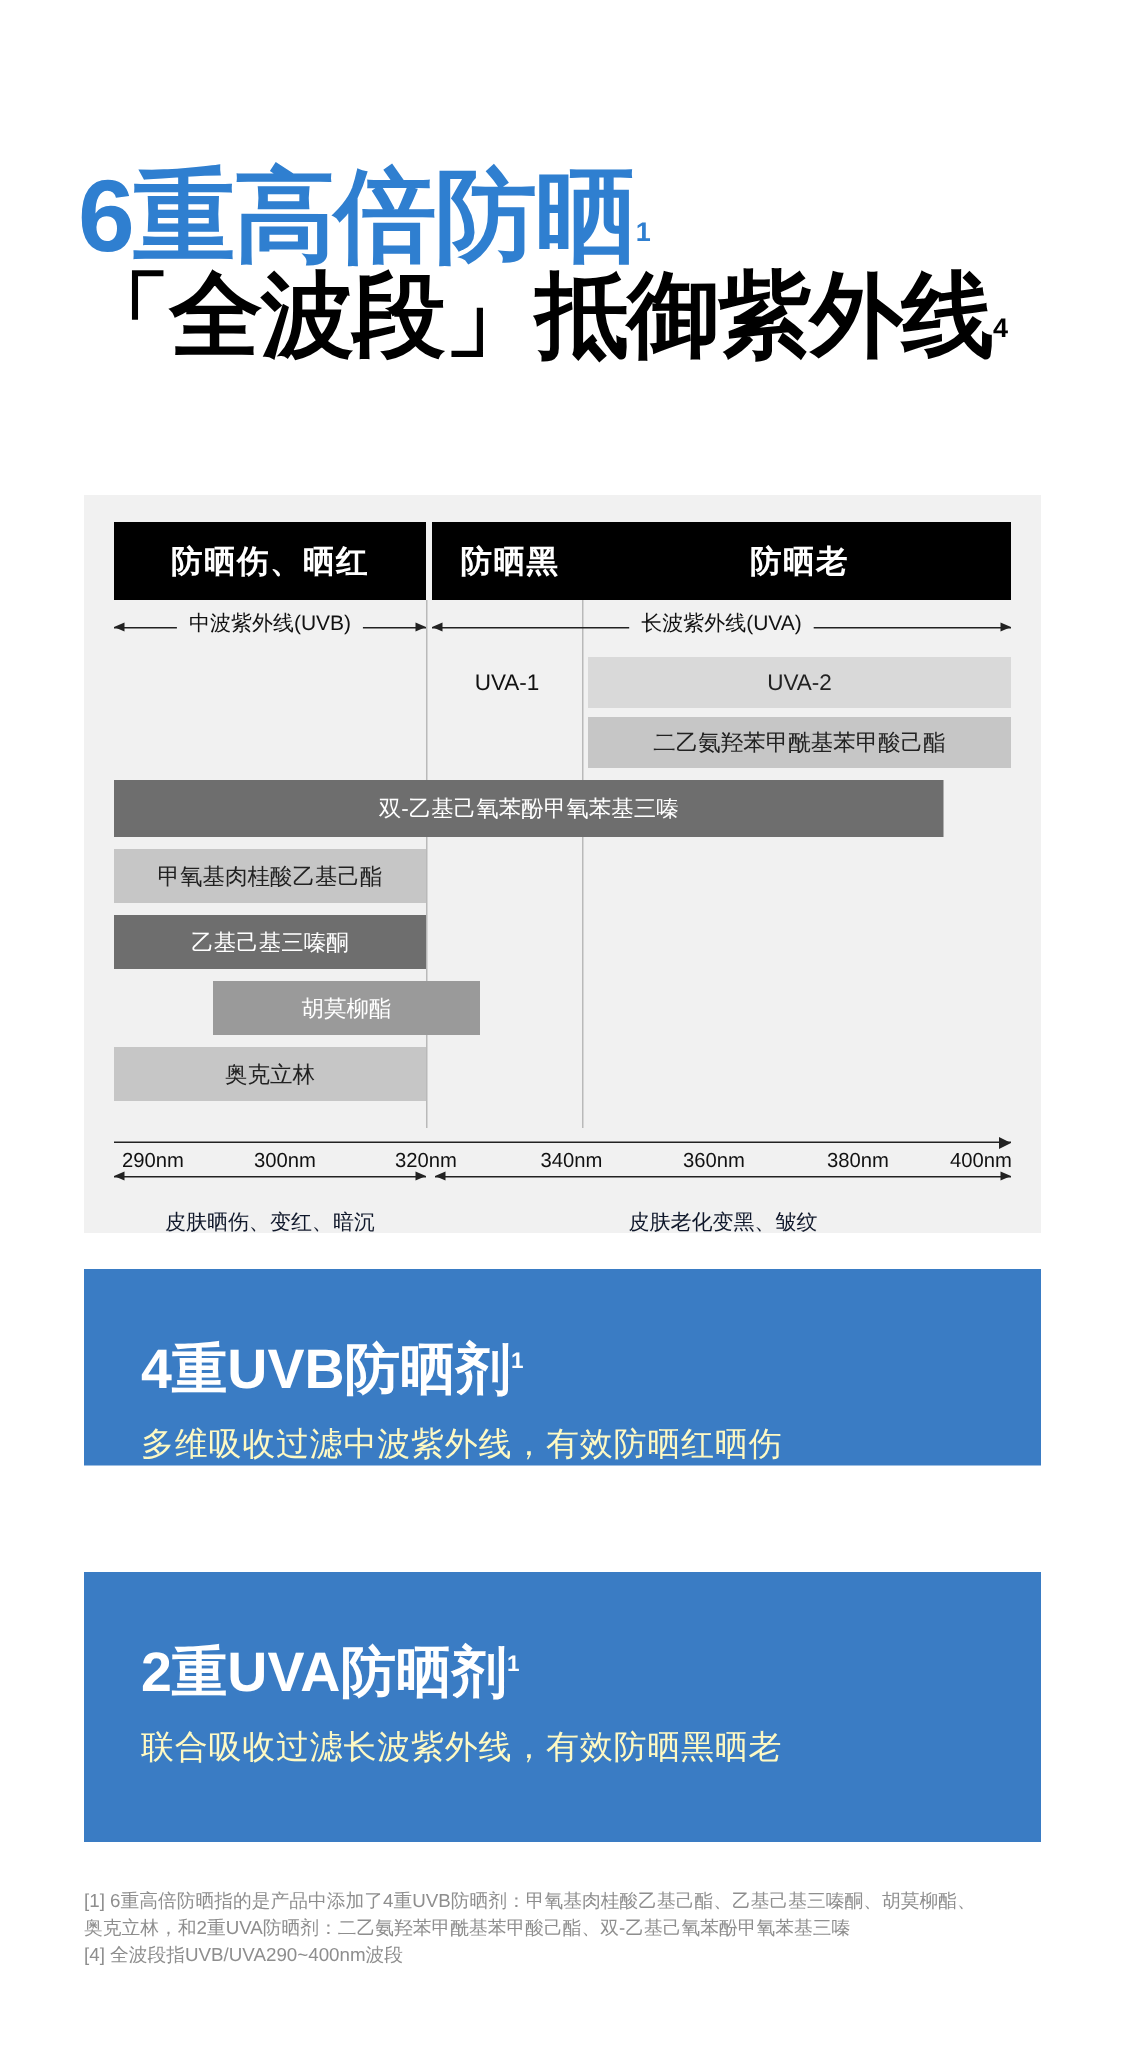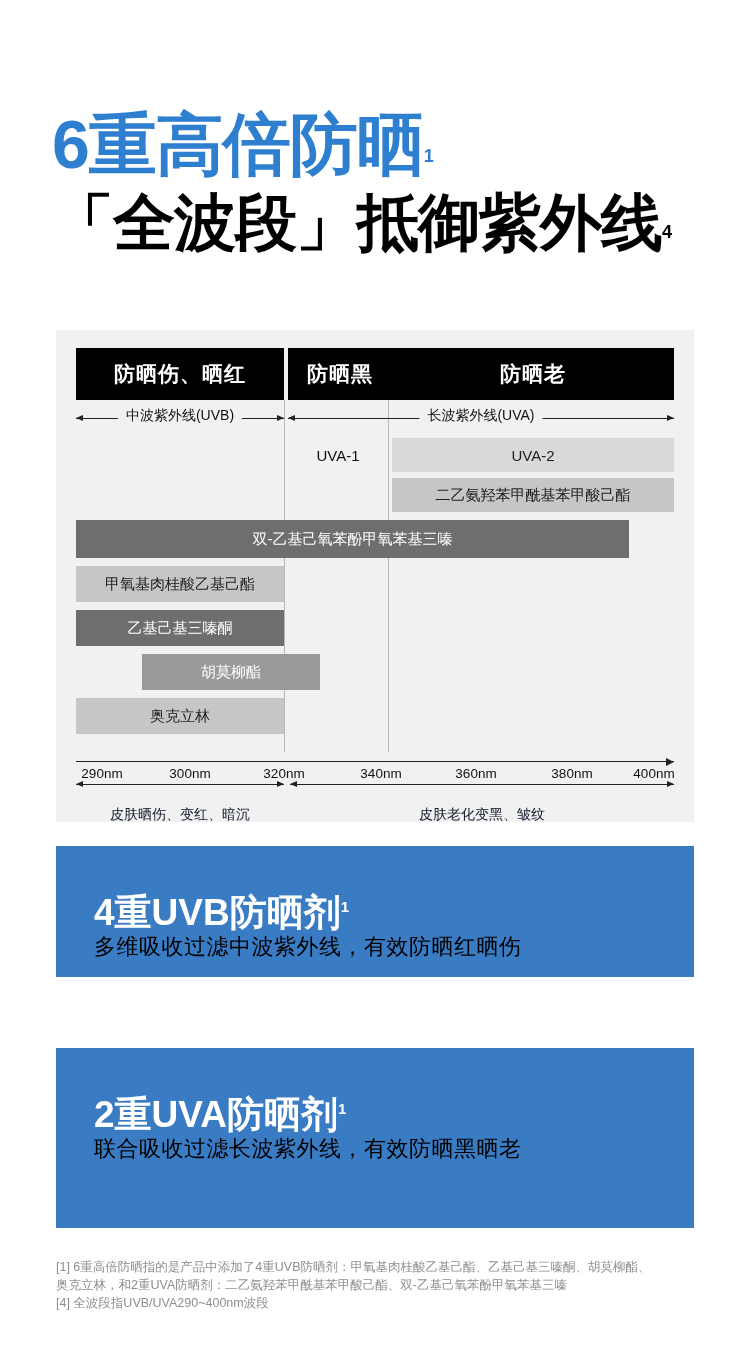--- a/index.html
+++ b/index.html
@@ -13,21 +13,21 @@
   .page { position: relative; width: 750px; height: 1366px; }
 
   
   .headline { position: absolute; left: 52px; top: 110px; width: 660px; }
   .headline .line1 {
     font-size: 68px; font-weight: bold; color: #2f7fd0;
     letter-spacing: -1px; line-height: 1.0; position: relative; display: inline-block;
   }
   .headline .line2 {
     font-size: 62px; font-weight: bold; color: #000; letter-spacing: -1px;
-    line-height: 1.05; margin-top: 12px; display: inline-block;
+    line-height: 1.05; margin-top: 0; display: inline-block;
   }
 
   
   .chart-panel {
     position: absolute; left: 56px; top: 330px; width: 638px; height: 492px;
     background: #f1f1f1;
   }
   .chart-inner { position: absolute; left: 20px; top: 18px; width: 598px; height: 456px; }
 
   
@@ -96,21 +96,21 @@
   .card {
     position: absolute; left: 56px; width: 638px; background: #3a7cc4; color: #fff;
   }
   .card1 { top: 846px; height: 131px; }
   .card2 { top: 1048px; height: 180px; padding-left: 20px; }
   .card .c-title {
     position: absolute; left: 38px; top: 42px; font-size: 37px; font-weight: bold; letter-spacing: 0px;
   }
   .card .c-title .sup { font-size: 15px; vertical-align: super; font-weight: bold; }
   .card .c-sub {
-    position: absolute; left: 38px; top: 86px; font-size: 22px; color: #000000;
+    position: absolute; left: 38px; top: 102px; font-size: 22px; color: #fef9c3;
     letter-spacing: 0.5px;
     text-align: right;
   }
 
   
   .notes { position: absolute; left: 56px; top: 1258px; width: 650px; color: #8e8e8e; font-size: 12.5px; line-height: 1.45; }
   .notes div { white-space: nowrap; }
 </style>
 </head>
 <body>

